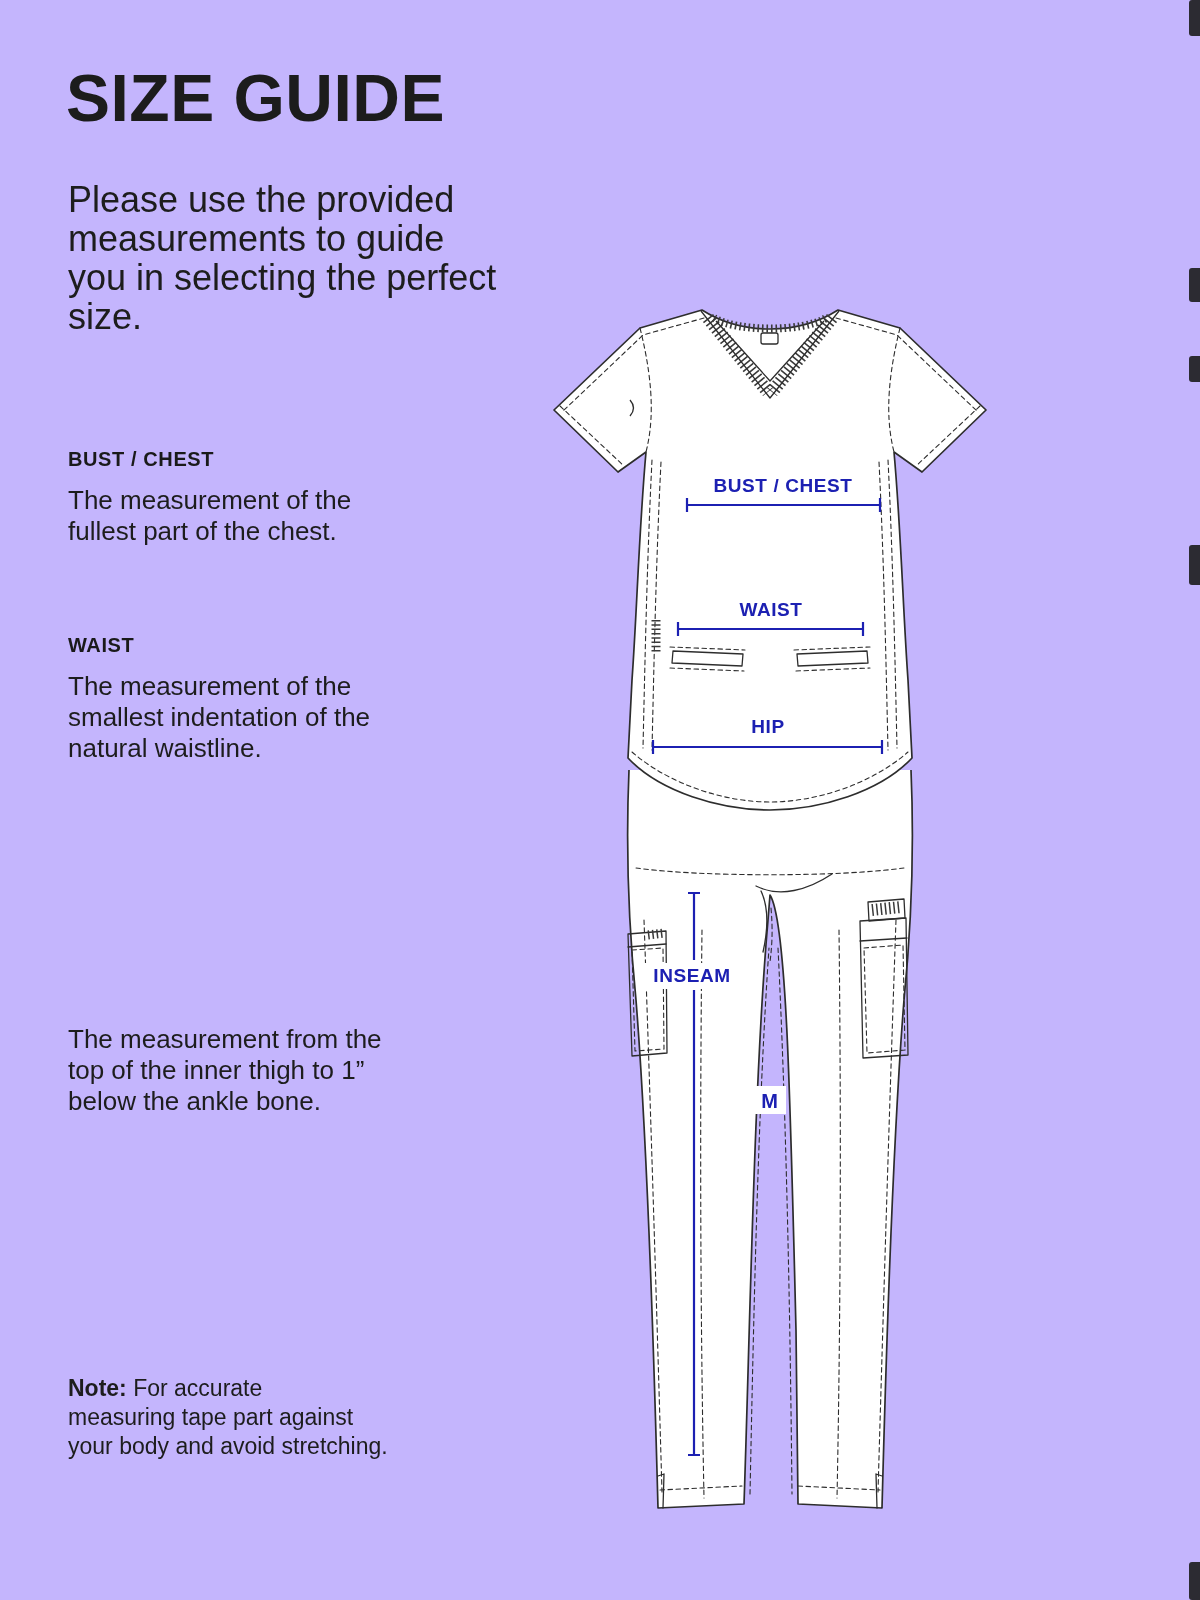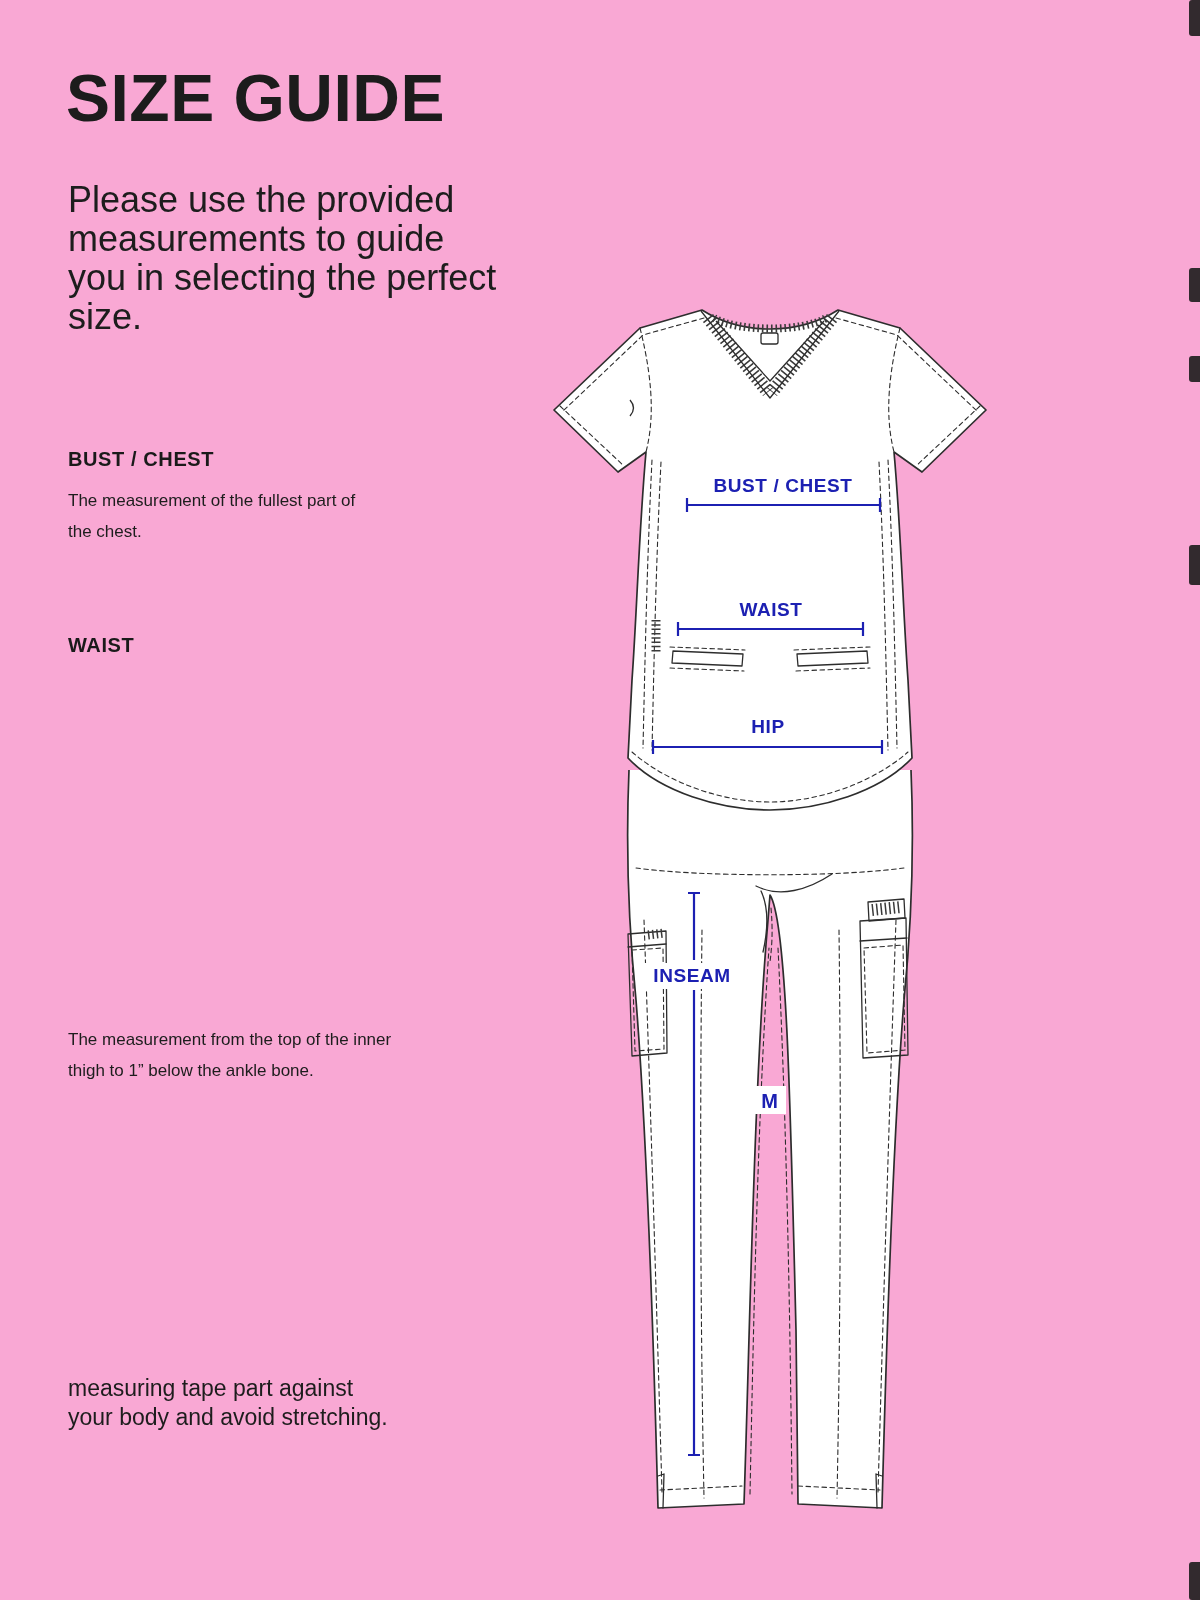--- a/index.html
+++ b/index.html
@@ -1,22 +1,22 @@
 <!DOCTYPE html>
 <html><head>
 <meta charset="utf-8">
 <style>
   *{margin:0;padding:0;box-sizing:border-box}
   html,body{width:1200px;height:1600px;background:#ffffff;font-family:"Liberation Sans",sans-serif;color:#1e1e1e;position:relative;overflow:hidden}
-  .page{position:absolute;inset:0;background:#f9a8d4}
+  .page{position:absolute;inset:0;background:#c4b5fd}
   .title{position:absolute;left:66px;top:60px;font-size:66px;font-weight:bold;letter-spacing:.5px;color:#1c1c1c;white-space:nowrap}
   .intro{position:absolute;left:68px;top:180px;width:440px;font-size:36px;line-height:39px;color:#1d1d1d}
   .def{position:absolute;left:68px}
   .def h2{font-size:20px;font-weight:bold;letter-spacing:.6px;color:#1a1a1a;margin-bottom:14px}
-  .def p{font-size:17px;line-height:31px;color:#1d1d1d}
+  .def p{font-size:26px;line-height:31px;color:#1d1d1d}
   .def-bust{top:448px;width:310px}
   .def-waist{top:634px;width:310px}
   .def-hips{top:818px;width:400px}
   .def-inseam{top:1024px;width:345px}
   .note{position:absolute;left:68px;top:1374px;font-size:23px;line-height:29px;color:#1d1d1d}
   .note .line{display:block}
   .note strong{font-weight:bold}
   .diagram{position:absolute;left:540px;top:280px;width:470px;height:1250px}
   .edge-artifact{position:absolute;right:0;width:11px;background:#1c1c1c;border-radius:3px 0 0 3px;opacity:.9}
   .ea1{top:0;height:36px}.ea2{top:268px;height:34px}.ea3{top:356px;height:26px}.ea4{top:545px;height:40px}.ea5{top:1562px;height:38px}
@@ -30,30 +30,32 @@
 
   <p class="intro">Please use the provided measurements to guide you in selecting the perfect size.</p>
 
   <section class="def def-bust">
     <h2>BUST / CHEST</h2>
     <p>The measurement of the fullest part of the chest.</p>
   </section>
 
   <section class="def def-waist">
     <h2>WAIST</h2>
+    <p>The measurement of the smallest indentation of the natural waistline.</p>
   </section>
 
   <section class="def def-hips">
   </section>
 
   <section class="def def-inseam">
     <p>The measurement from the top of the inner thigh to 1” below the ankle bone.</p>
   </section>
 
   <p class="note">
+    <span class="line"><strong>Note:</strong> <span>For accurate</span></span>
     <span class="line">measuring tape part against</span>
     <span class="line">your body and avoid stretching.</span>
   </p>
 
   <div class="diagram">
     <svg viewBox="0 0 470 1250" width="470" height="1250" xmlns="http://www.w3.org/2000/svg">
 
       <g>
         <path fill="#ffffff" stroke="none" d="M89,490 C86,560 88,640 96,720 C104,820 112,1000 118,1228 L204,1224 C210,1050 214,800 228,640 L230,615 C246,640 250,800 256,1050 L258,1224 L342,1228 C348,1000 356,820 364,720 C372,640 374,560 371,490 Z"></path>
         <path fill="none" stroke="#2d2d2d" stroke-width="1.7" stroke-linejoin="round" d="M89,490 C86,560 88,640 96,720 C104,820 112,1000 118,1228 L204,1224 C210,1050 214,800 228,640 L230,615 C246,640 250,800 256,1050 L258,1224 L342,1228 C348,1000 356,820 364,720 C372,640 374,560 371,490"></path>

